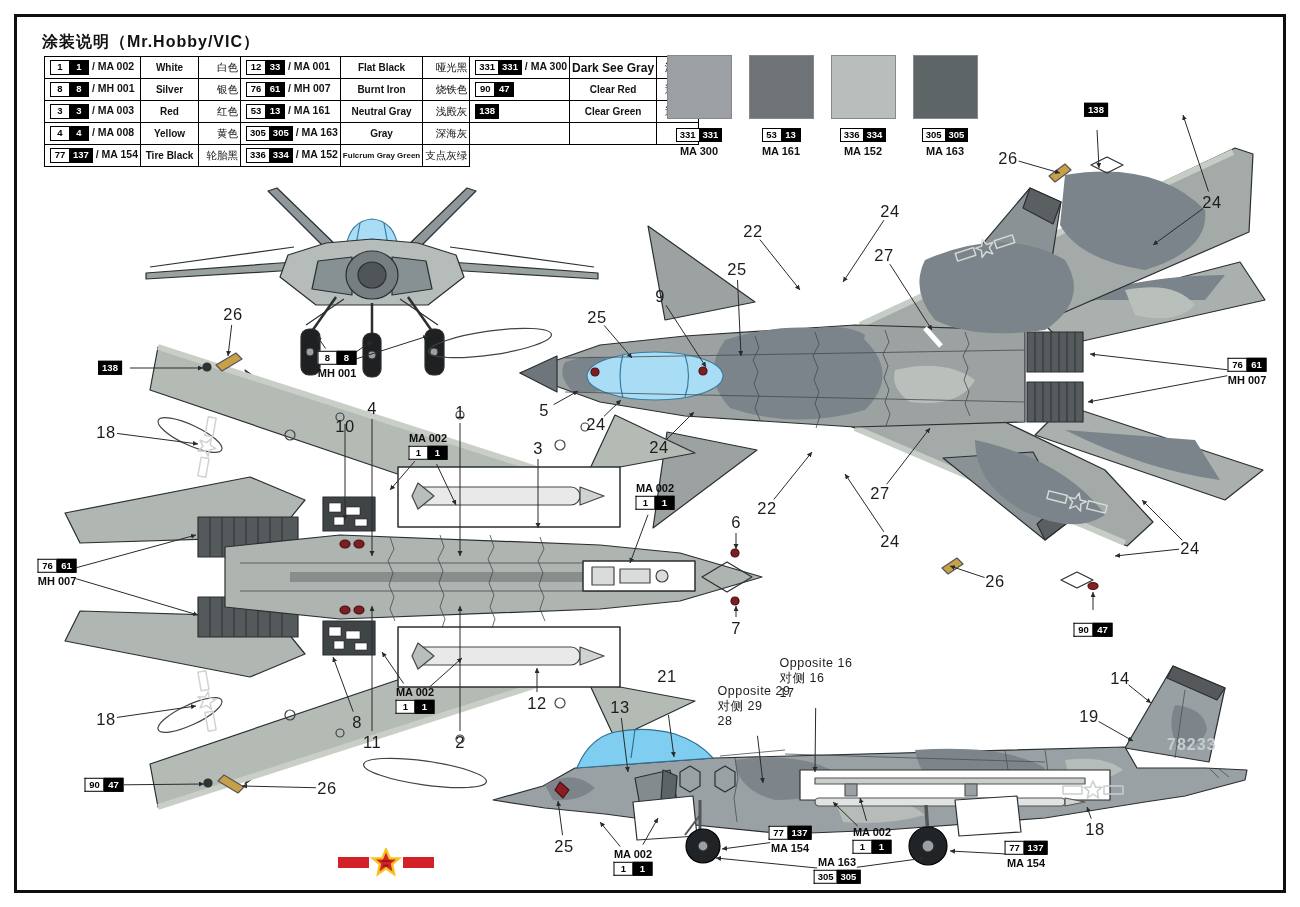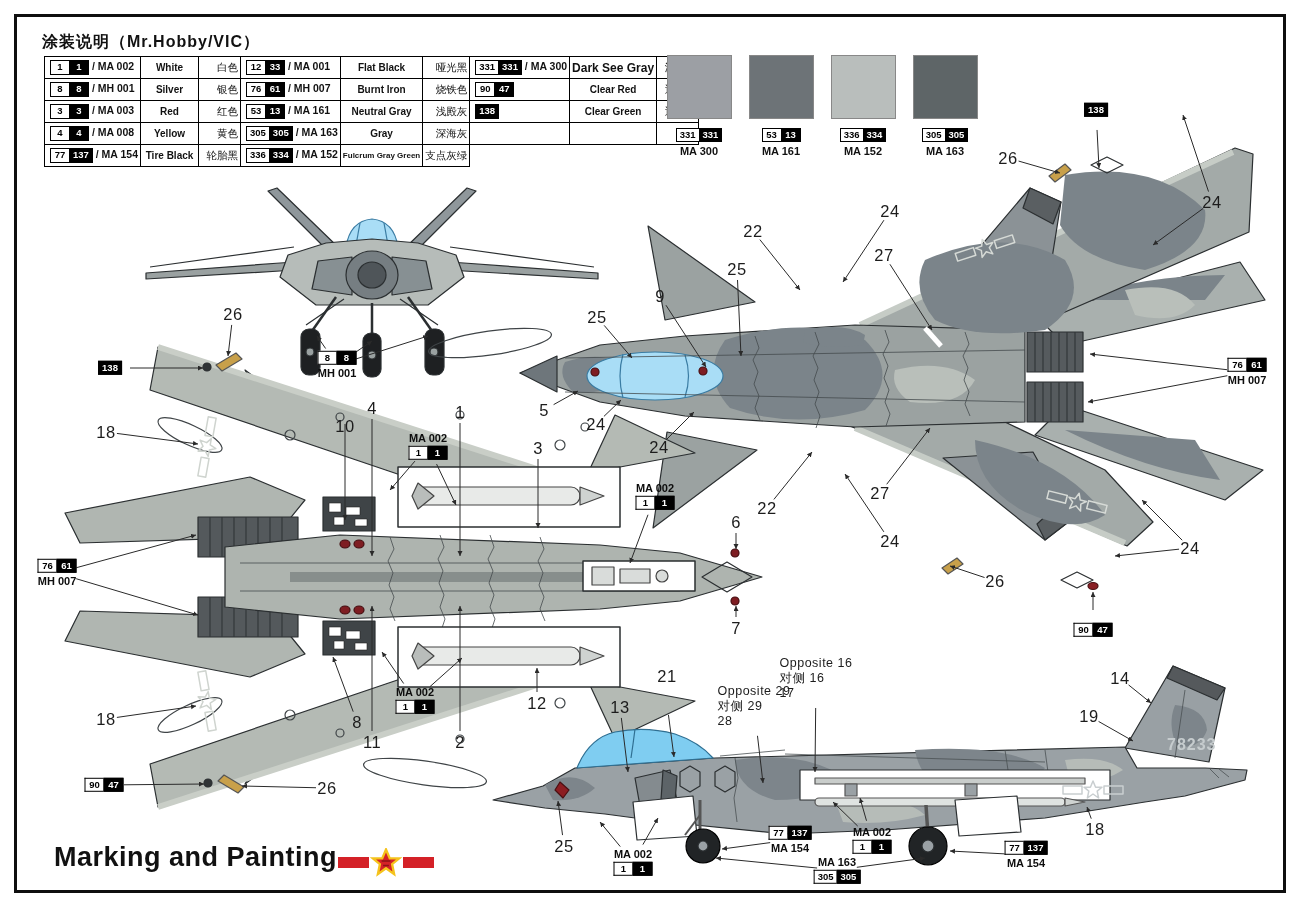--- a/index.html
+++ b/index.html
@@ -701,21 +701,20 @@
       </div>
       <div class="pl" style="left: 1026px; top: 855px;">
         <span class="chip">
           <span class="cw">77</span>
           <span class="cb">137</span>
         </span>
         <div class="txt">MA 154</div>
       </div>
     </div>
 
-  <div class="footer-title">Marking and Painting</div>
   <svg class="footer-logo" width="96" height="30" viewBox="0 0 96 30">
     <rect x="0" y="9" width="31" height="11" fill="#d42127"></rect>
     <rect x="65" y="9" width="31" height="11" fill="#d42127"></rect>
     <g transform="translate(48,14.5) scale(1.45)">
       <path d="M0,-9 L2.6,-2.8 L9,-2.8 L4.2,1.1 L5.6,8 L0,4 L-5.6,8 L-4.2,1.1 L-9,-2.8 L-2.6,-2.8 Z" fill="#d42127" stroke="#f5c31c" stroke-width="1.6"></path>
       <path d="M-3,-1 L3,-1 M-2,2 L2,2" stroke="#8c1216" stroke-width="1"></path>
     </g>
   </svg>
 </div>
 

